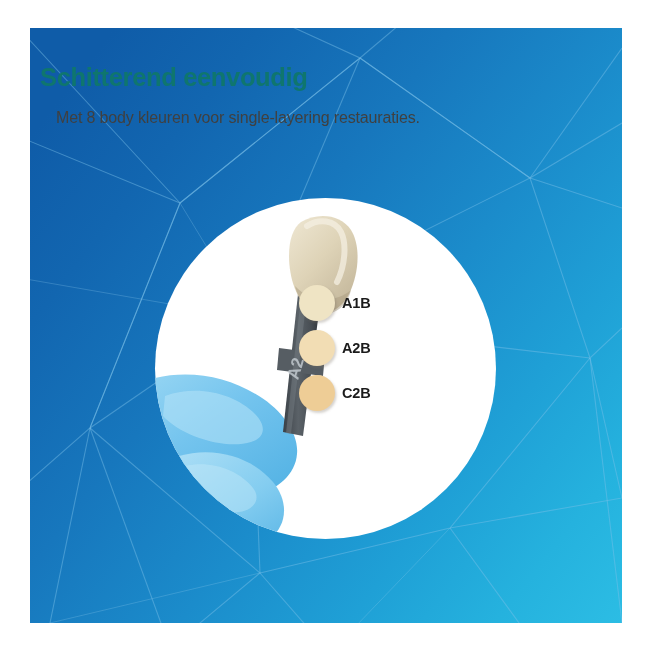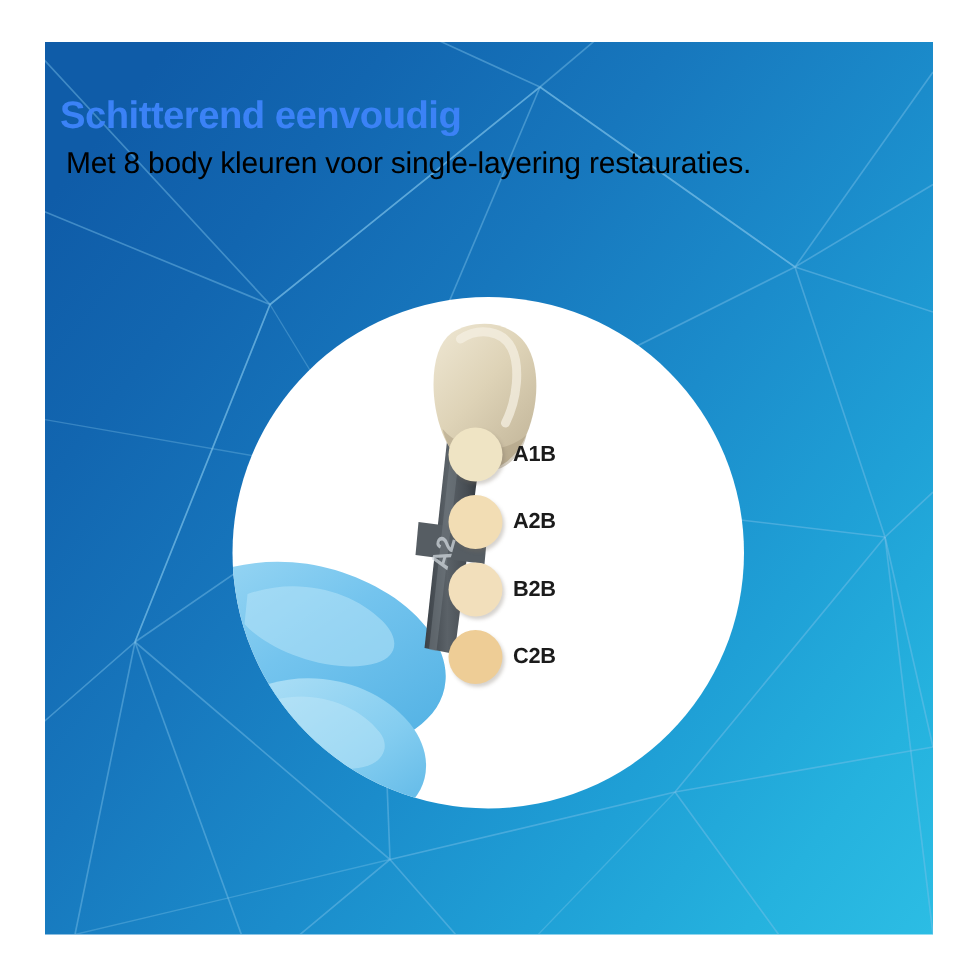--- a/index.html
+++ b/index.html
@@ -49,30 +49,30 @@
     left: 40px;
     top: 62px;
     width: 470px;
     z-index: 4;
   }
   .headline h1 {
     margin: 0 0 2px 0;
     font-size: 25.5px;
     line-height: 1.18;
     font-weight: bold;
-    color: #3b82f6;
+    color: #0f766e;
     letter-spacing: -0.35px;
     font-family: "Liberation Sans", sans-serif;
   }
   .headline p {
-    margin: 4px;
-    font-size: 20px;
+    margin: 16px;
+    font-size: 16px;
     line-height: 1.30;
     font-weight: normal;
-    color: #000000;
+    color: #404040;
     letter-spacing: -0.15px;
     font-family: "Liberation Sans", sans-serif;
   }
   
   .circle-stage {
     position: absolute;
     left: 155px;
     top: 198px;
     width: 341px;
     height: 341px;
@@ -254,24 +254,20 @@
           <span class="disc" style="background:#efe4c4"></span>
           <span class="disc-label">A1B</span>
         </div>
 
 
         <div class="swatch-cell">
           <span class="disc" style="background:#f2ddb4"></span>
           <span class="disc-label">A2B</span>
         </div>
 
-        <div class="swatch-cell">
-          <span class="disc" style="background:#f2dfbb"></span>
-          <span class="disc-label">B2B</span>
-        </div>
 
 
 
 
         <div class="swatch-cell">
           <span class="disc" style="background:#eecd96"></span>
           <span class="disc-label">C2B</span>
         </div>
 
       </div>

